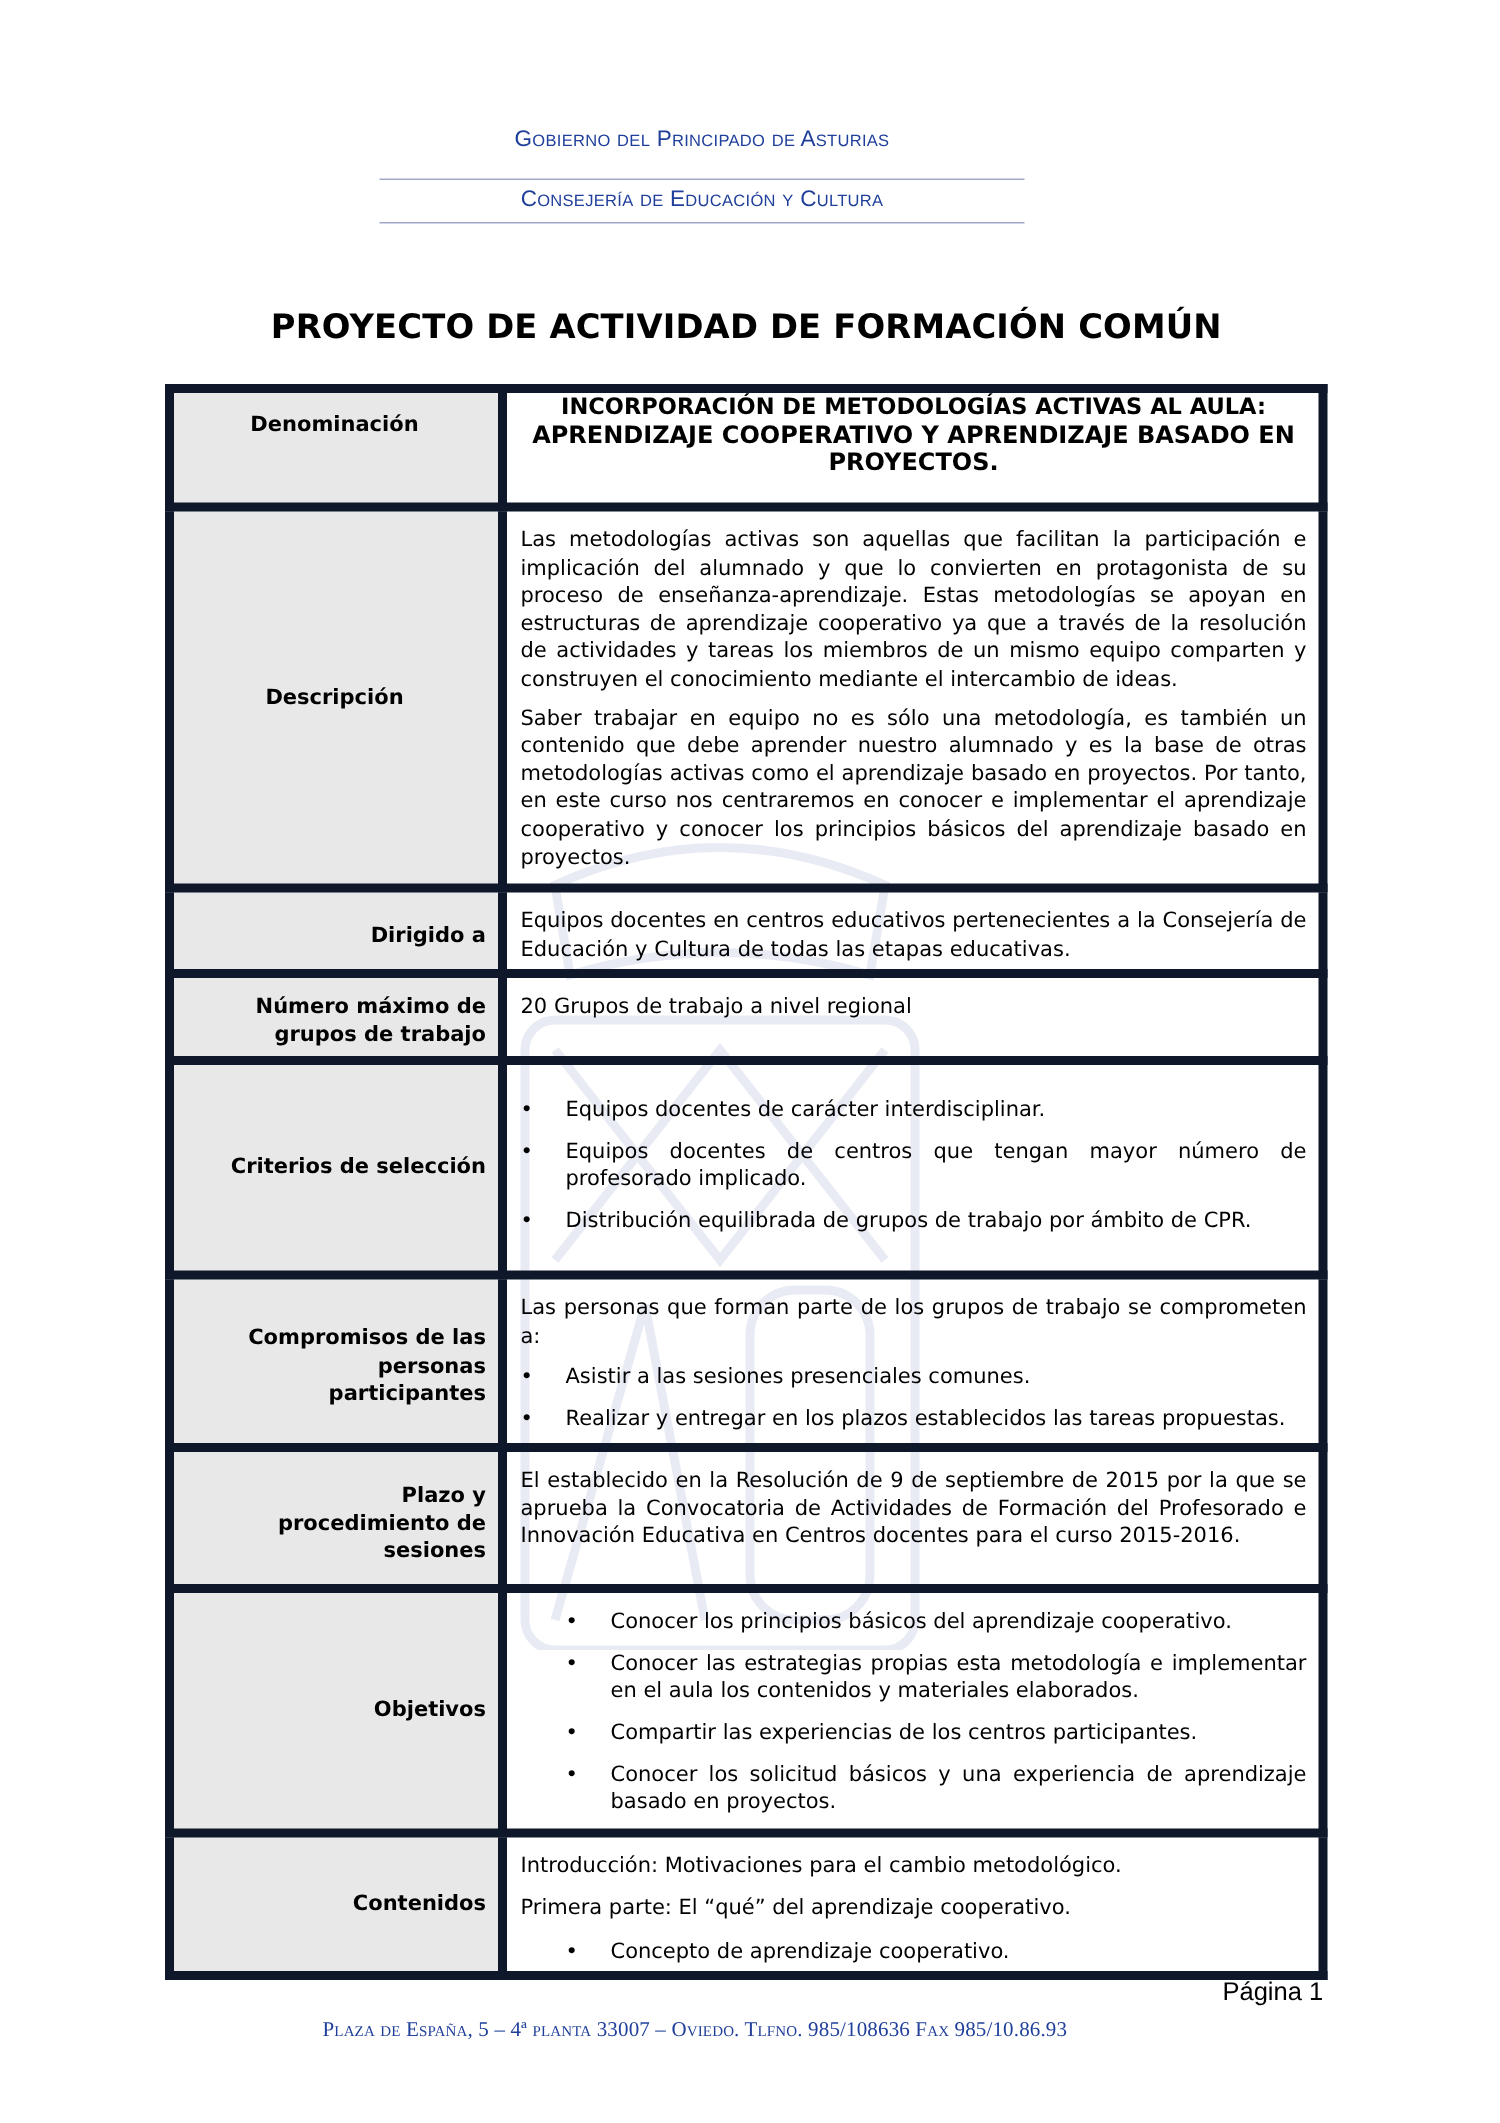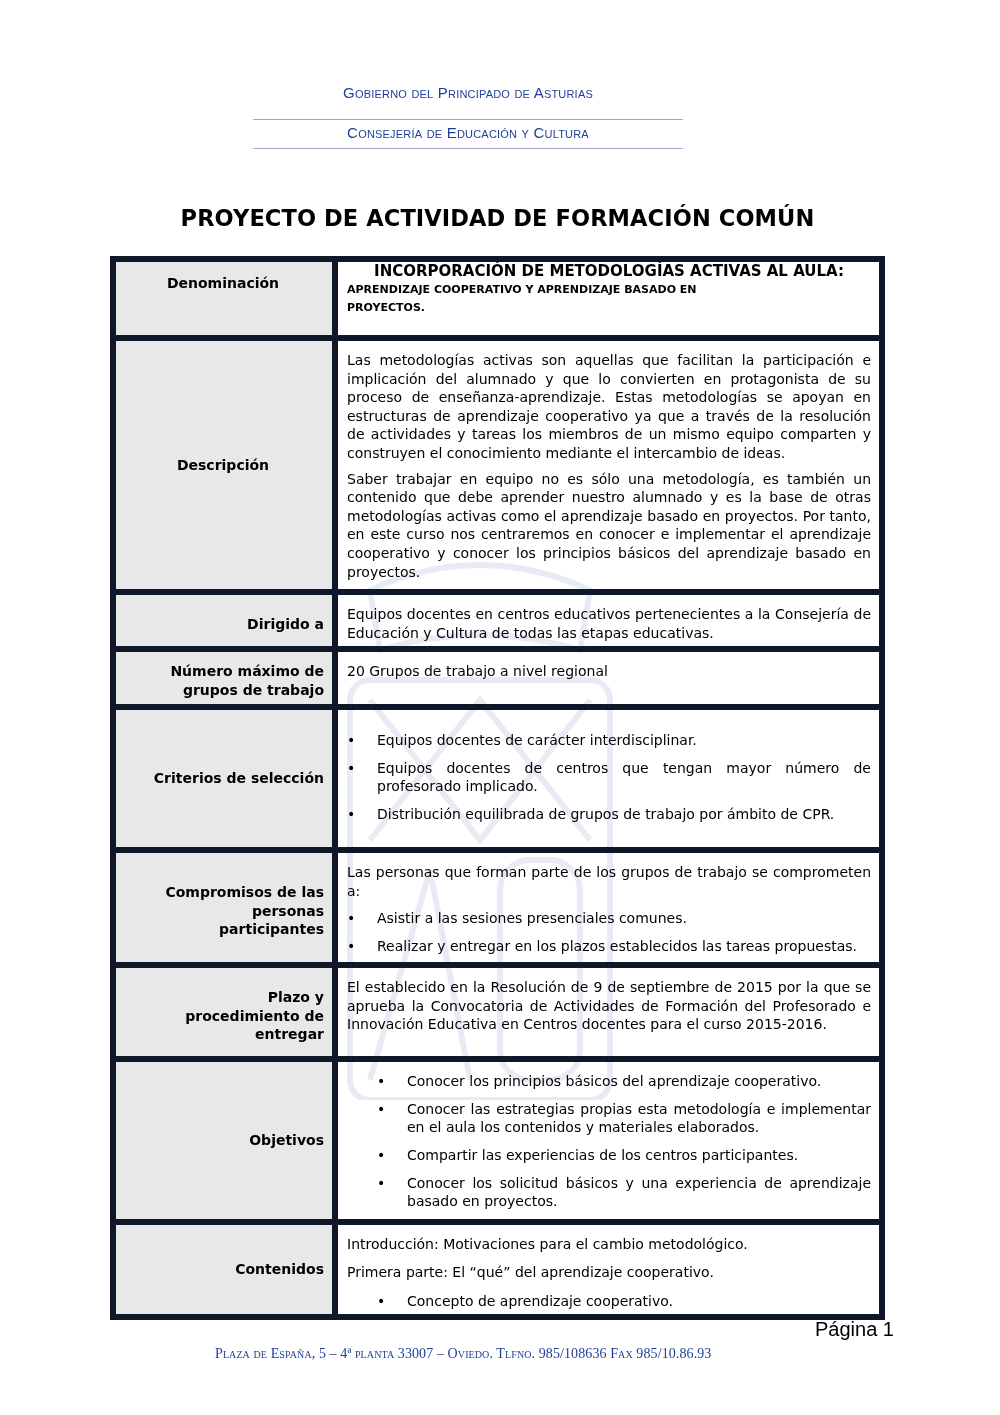--- a/index.html
+++ b/index.html
@@ -43,35 +43,35 @@
   td.label {
     width: 202px; background: #e8e8e8; font-weight: bold;
     text-align: right; padding: 0 8px 0 6px;
   }
   td.value {
     padding: 0 8px 0 9px; text-align: justify; background: rgba(255,255,255,0);
   }
   td.label.center { text-align: center; }
   td.label.mid { vertical-align: middle; }
   .denom-main { text-align: center; font-weight: bold; font-size: 15px; }
-  .denom-sub { font-weight: bold; font-size: 11px; line-height: 18px; margin-bottom: 8px; }
+  .denom-sub { text-align: center; font-weight: bold; font-size: 16px; line-height: 18px; margin-bottom: 8px; }
   p.par { margin: 0; }
   ul.bul { margin: 0; padding: 0; list-style: none; }
   ul.bul li { position: relative; padding-left: 30px; }
   ul.bul li::before { content: "•"; position: absolute; left: 0; }
   ul.bul.indent li { padding-left: 60px; }
   ul.bul.indent li::before { left: 30px; }
   .footer-addr {
     position: absolute; left: 215px; top: 1346px;
     color: #1f3f9a; font-family: "Liberation Serif", serif; font-size: 14px;
     font-variant: small-caps; letter-spacing: 0.1px;
   }
   .footer-page {
     position: absolute; left: 815px; top: 1318px;
-    font-family: "Liberation Sans", sans-serif; font-size: 20px;
+    font-family: "Liberation Sans", sans-serif; font-size: 17px;
   }
 </style>
 </head>
 <body>
 
 <div class="header-org">Gobierno del Principado de Asturias</div>
 <div class="header-rule" style="top:119px"></div>
 <div class="header-dept">Consejería de Educación y Cultura</div>
 <div class="header-rule" style="top:148px"></div>
 
@@ -154,21 +154,21 @@
         <li>Asistir a las sesiones presenciales comunes.</li>
         <li style="margin-top:9px">Realizar y entregar en los plazos establecidos las tareas propuestas.</li>
       </ul>
     </td>
   </tr>
 
   <tr style="height:94px">
     <td class="label">
       <div style="margin-top:20px">Plazo y</div>
       <div>procedimiento de</div>
-      <div>entregar</div>
+      <div>sesiones</div>
     </td>
     <td class="value">
       <p class="par" style="margin-top:10px">El establecido en la Resolución de 9 de septiembre de 2015 por la que se aprueba la Convocatoria de Actividades de Formación del Profesorado e Innovación Educativa en Centros docentes para el curso 2015-2016.</p>
     </td>
   </tr>
 
   <tr style="height:162px">
     <td class="label mid">
       <div>Objetivos</div>
     </td>

